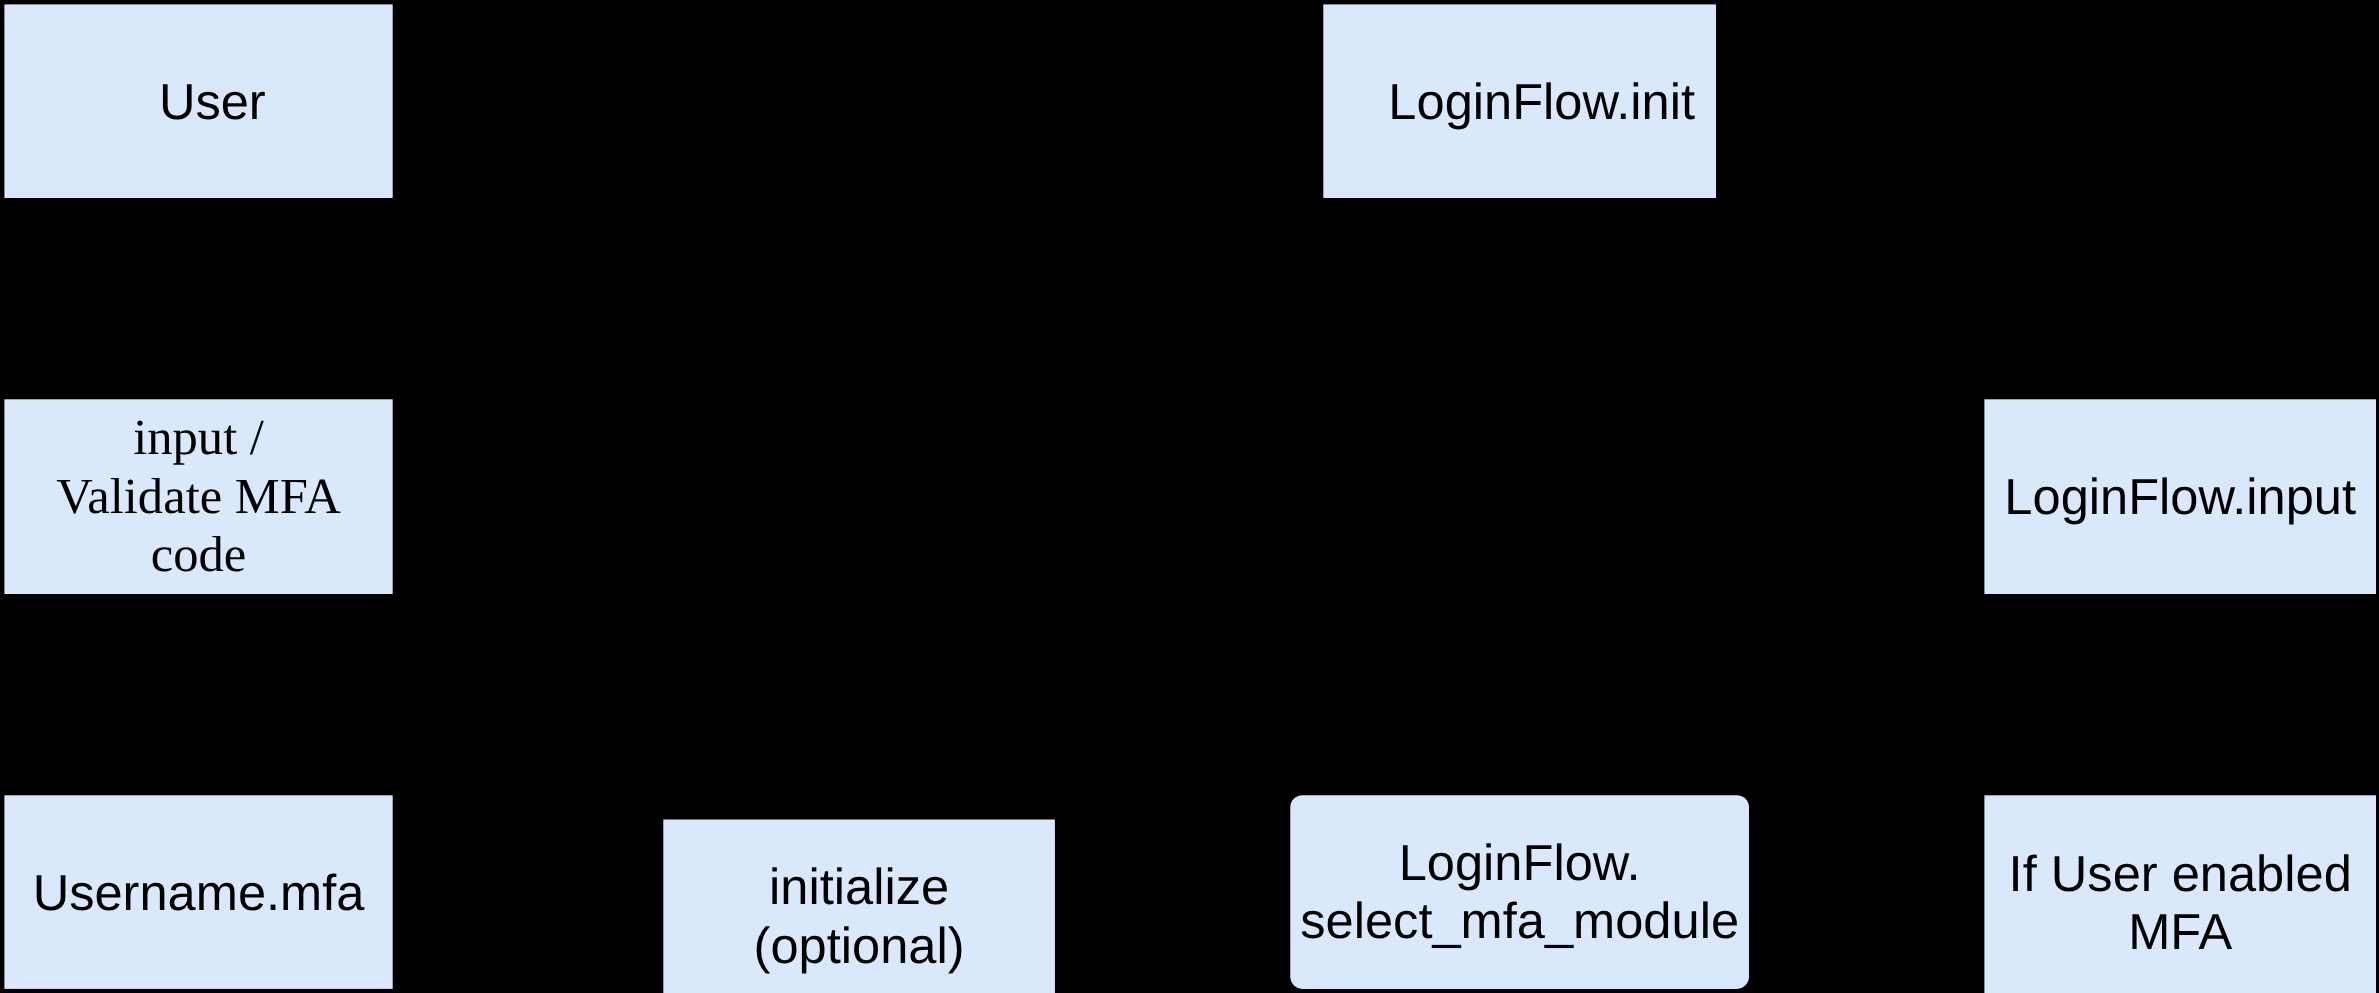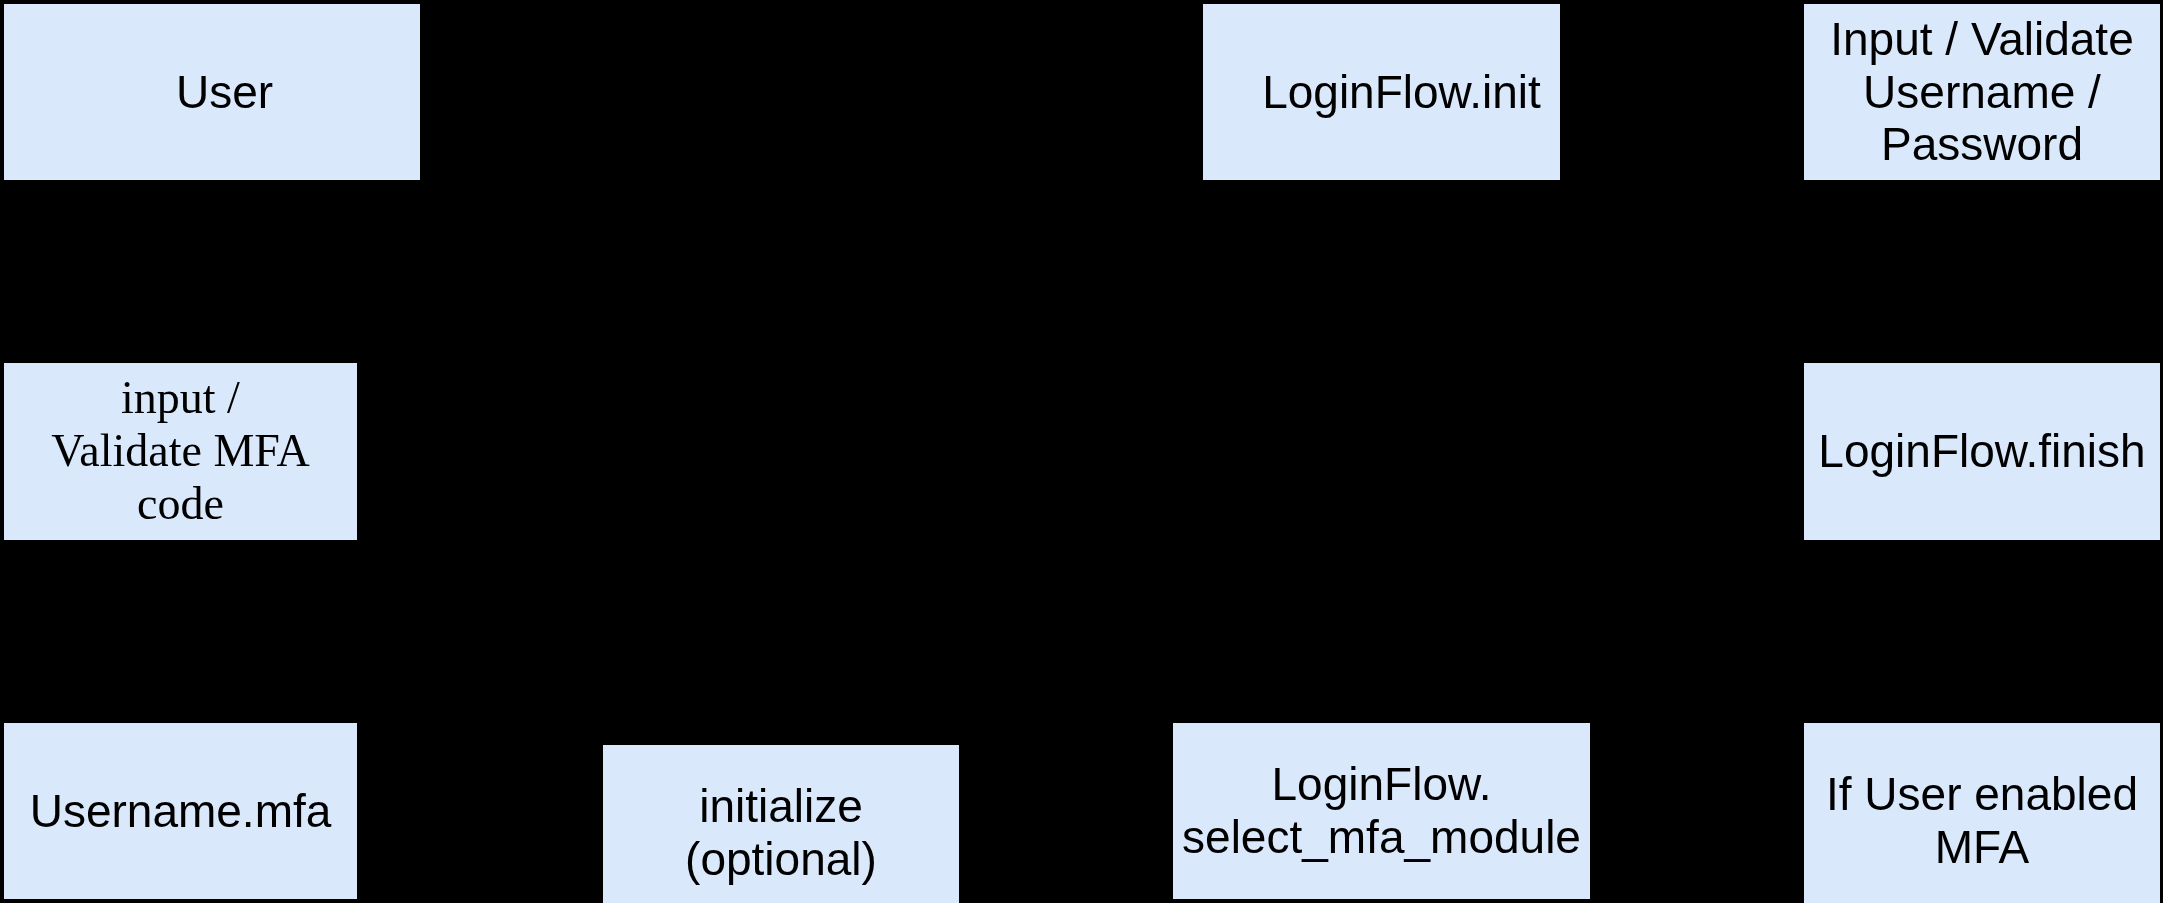--- a/index.html
+++ b/index.html
@@ -22,48 +22,45 @@
     display: flex;
     align-items: center;
     justify-content: center;
     text-align: center;
     white-space: pre-line;
     font-size: 46px;
     line-height: 1.15;
     box-sizing: border-box;
   }
   
-  .pos-user            { left: 4px;    top: 4px;   width: 416px; height: 176px; padding-left: 25px; }
+  .pos-user            { left: 4px;    top: 4px;   width: 353px; height: 176px; padding-left: 25px; }
   .pos-select-auth     { left: 603px;  top: 4px;   width: 356px; height: 176px; }
   .pos-loginflow-init  { left: 1203px; top: 4px;   width: 357px; height: 176px; padding-left: 40px; }
   .pos-input-validate  { left: 1804px; top: 4px;   width: 356px; height: 176px; }
   
   .pos-input-mfa       { left: 4px;    top: 363px; width: 353px; height: 177px; font-family: Liberation Serif, serif; }
   .pos-loginflow-finish{ left: 1804px; top: 363px; width: 356px; height: 177px; }
   
   .pos-loginflow-mfa   { left: 4px;    top: 723px; width: 353px; height: 176px; }
   .pos-initialize      { left: 603px;  top: 745px; width: 356px; height: 176px; }
-  .pos-select-mfa      { left: 1173px; top: 723px; width: 417px; height: 176px; }
+  .pos-select-mfa      { left: 1173px; top: 723px; width: 417px; height: 176px; border-radius: 11px; }
   .pos-if-user-mfa     { left: 1804px; top: 723px; width: 356px; height: 196px; }
 </style>
 </head>
 <body>
 
 <div class="canvas">
 
   <div class="node pos-user">User</div>
   <div class="node pos-loginflow-init">LoginFlow.init</div>
-  <div class="node pos-input-validate">Input / Validate
-Username /
-Password</div>
 
   <div class="node pos-input-mfa">input /
 Validate MFA
 code</div>
-  <div class="node pos-loginflow-finish">LoginFlow.finish</div>
+  <div class="node pos-loginflow-finish">LoginFlow.input</div>
 
   <div class="node pos-loginflow-mfa">Username.mfa</div>
   <div class="node pos-initialize">initialize
 (optional)</div>
   <div class="node pos-select-mfa">LoginFlow.
 select_mfa_module</div>
   <div class="node pos-if-user-mfa">If User enabled
 MFA</div>
 </div>
 

